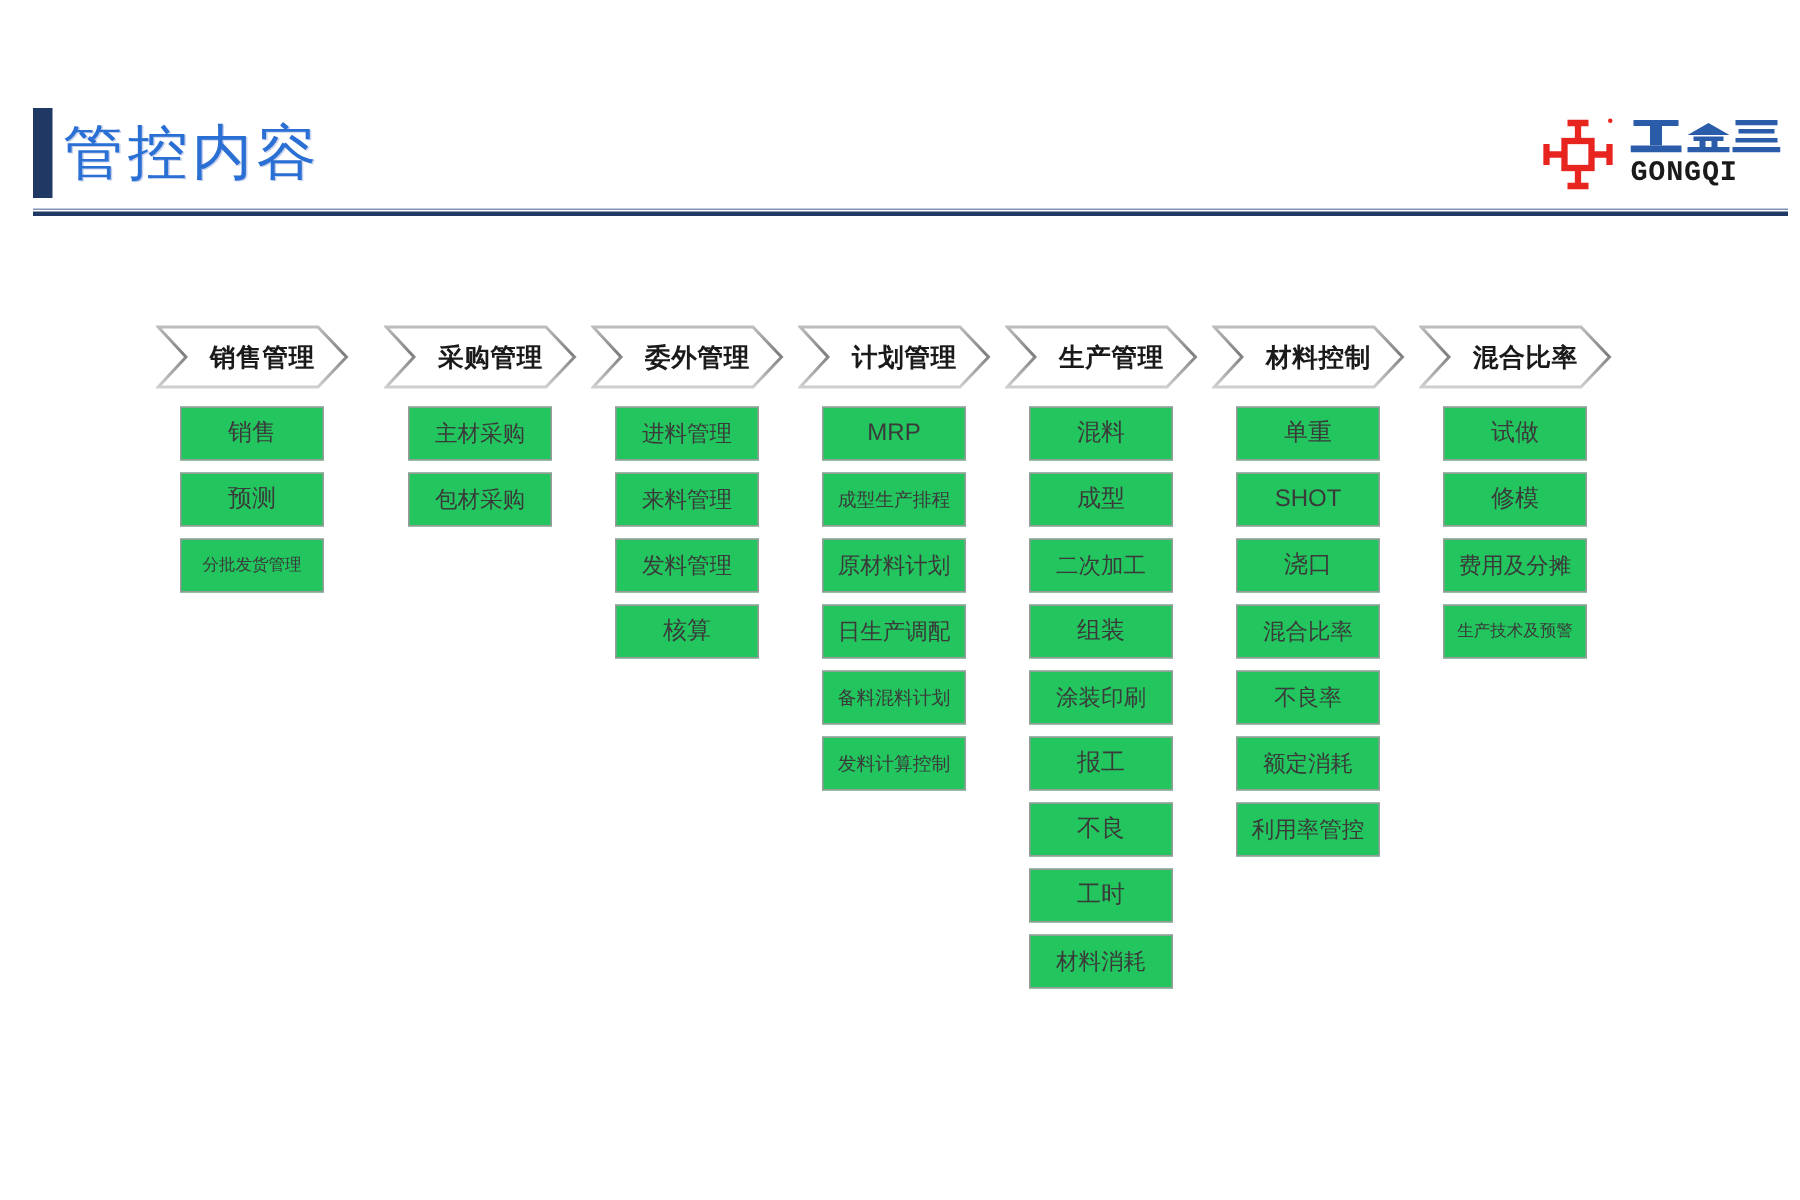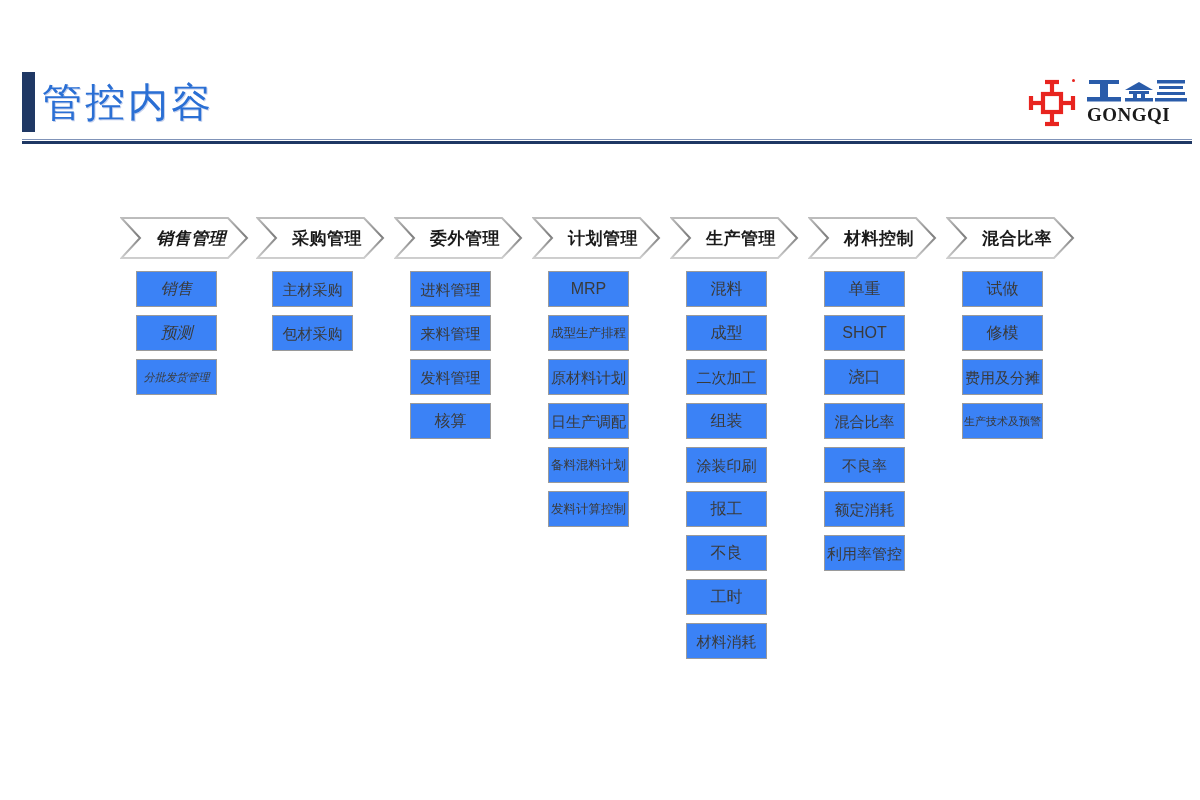--- a/index.html
+++ b/index.html
@@ -83,21 +83,21 @@
     left: 0; top: 0;
     width: 100px; height: 28px;
   }
   .logo-en {
     position: absolute;
     left: 0; top: 27px;
     font-size: 19px;
     font-weight: bold;
     color: #1a1a1a;
     letter-spacing: 0.5px;
-    font-family: Liberation Serif, serif;
+    font-family: Liberation Mono, monospace;
   }
   .logo-dot {
     position: absolute;
     left: 47px; top: 4px;
     width: 3px; height: 3px;
     background: #e8241f;
     border-radius: 50%;
   }
 
   
@@ -139,39 +139,39 @@
     letter-spacing: 0.5px;
     white-space: nowrap;
   }
 
   .items {
     position: relative;
     margin-top: 11px;
   }
 
   .item-box {
-    width: 81px;
+    width: 96px;
     height: 36px;
     margin-bottom: 8px;
     border: 1.5px solid #9a9a9a;
-    background: #3b82f6;
+    background: #22c55e;
     display: flex;
     align-items: center;
     justify-content: center;
     color: #3a3a3a;
     white-space: nowrap;
     line-height: 1;
   }
   .fs-lg { font-size: 16px; }
   .fs-md { font-size: 15px; }
   .fs-sm { font-size: 12.5px; }
   .fs-xs { font-size: 11px; }
 
   
-  .c0 { left: 128px; font-style: italic; }
+  .c0 { left: 112px; }
   .c1 { left: 264px; }
   .c2 { left: 402px; }
   .c3 { left: 540px; }
   .c4 { left: 678px; }
   .c5 { left: 816px; }
   .c6 { left: 954px; }
 
   .col-items-0 { margin-left: 8px; }
 </style>
 </head>

